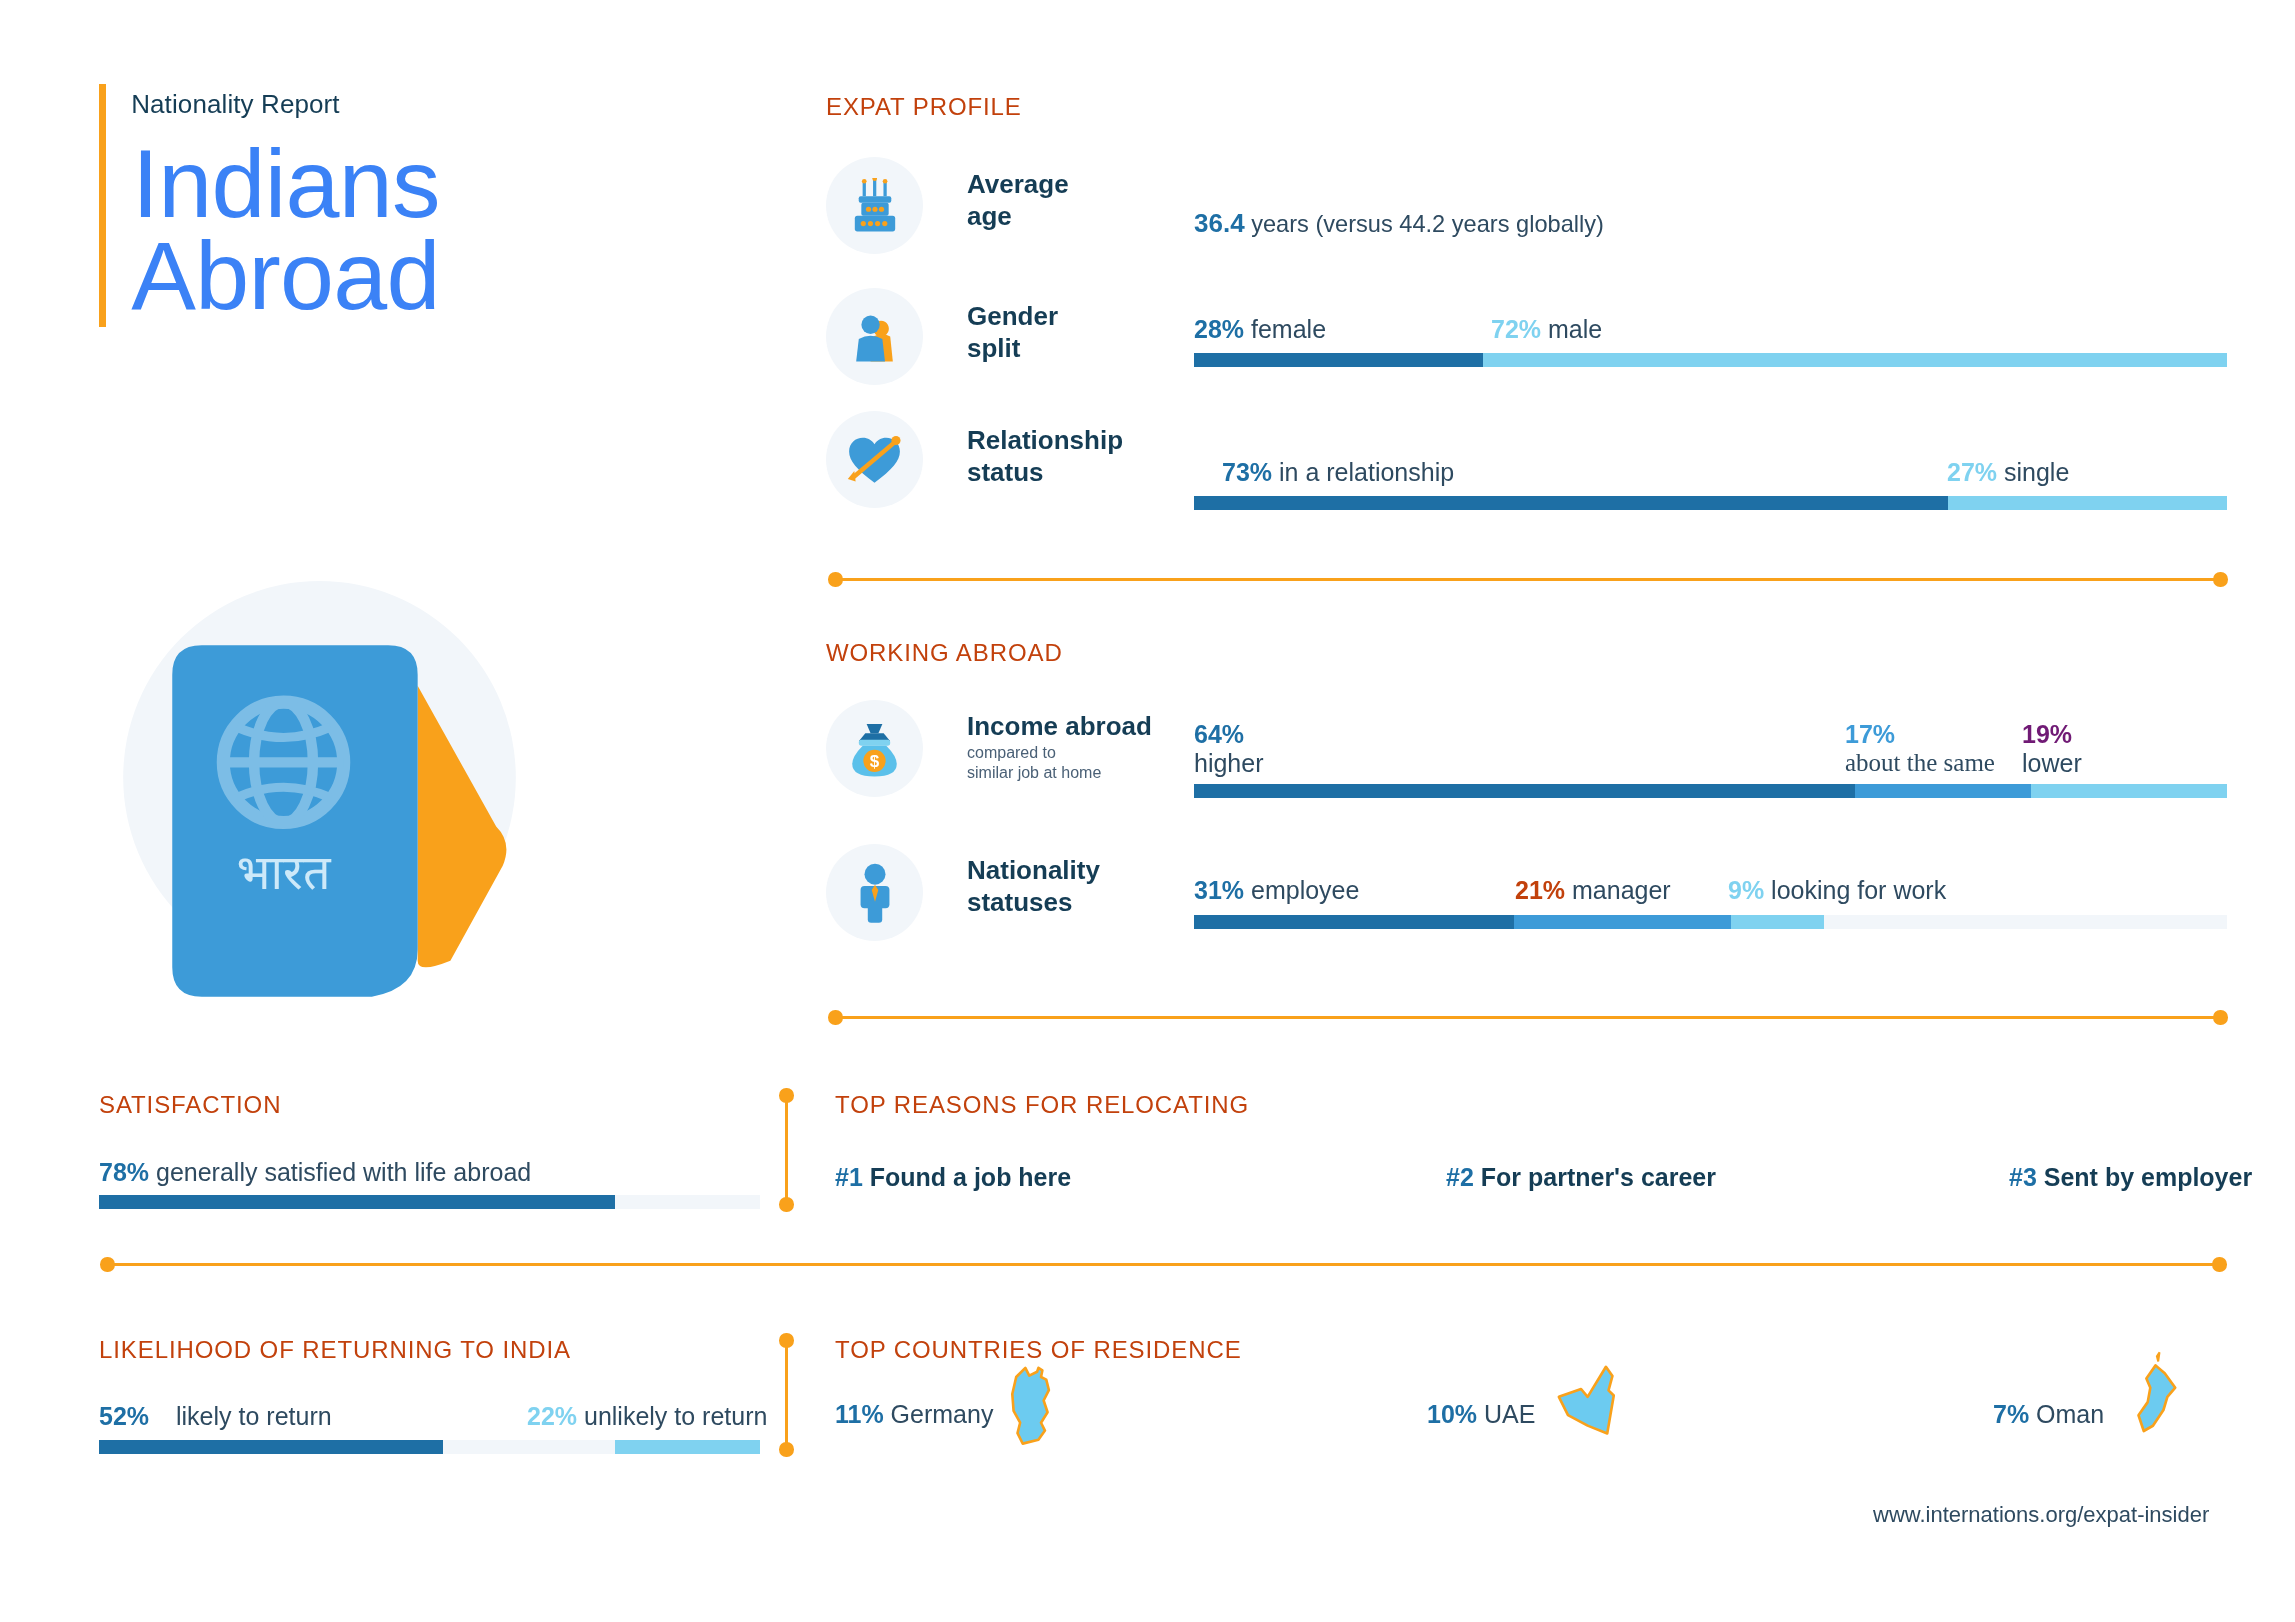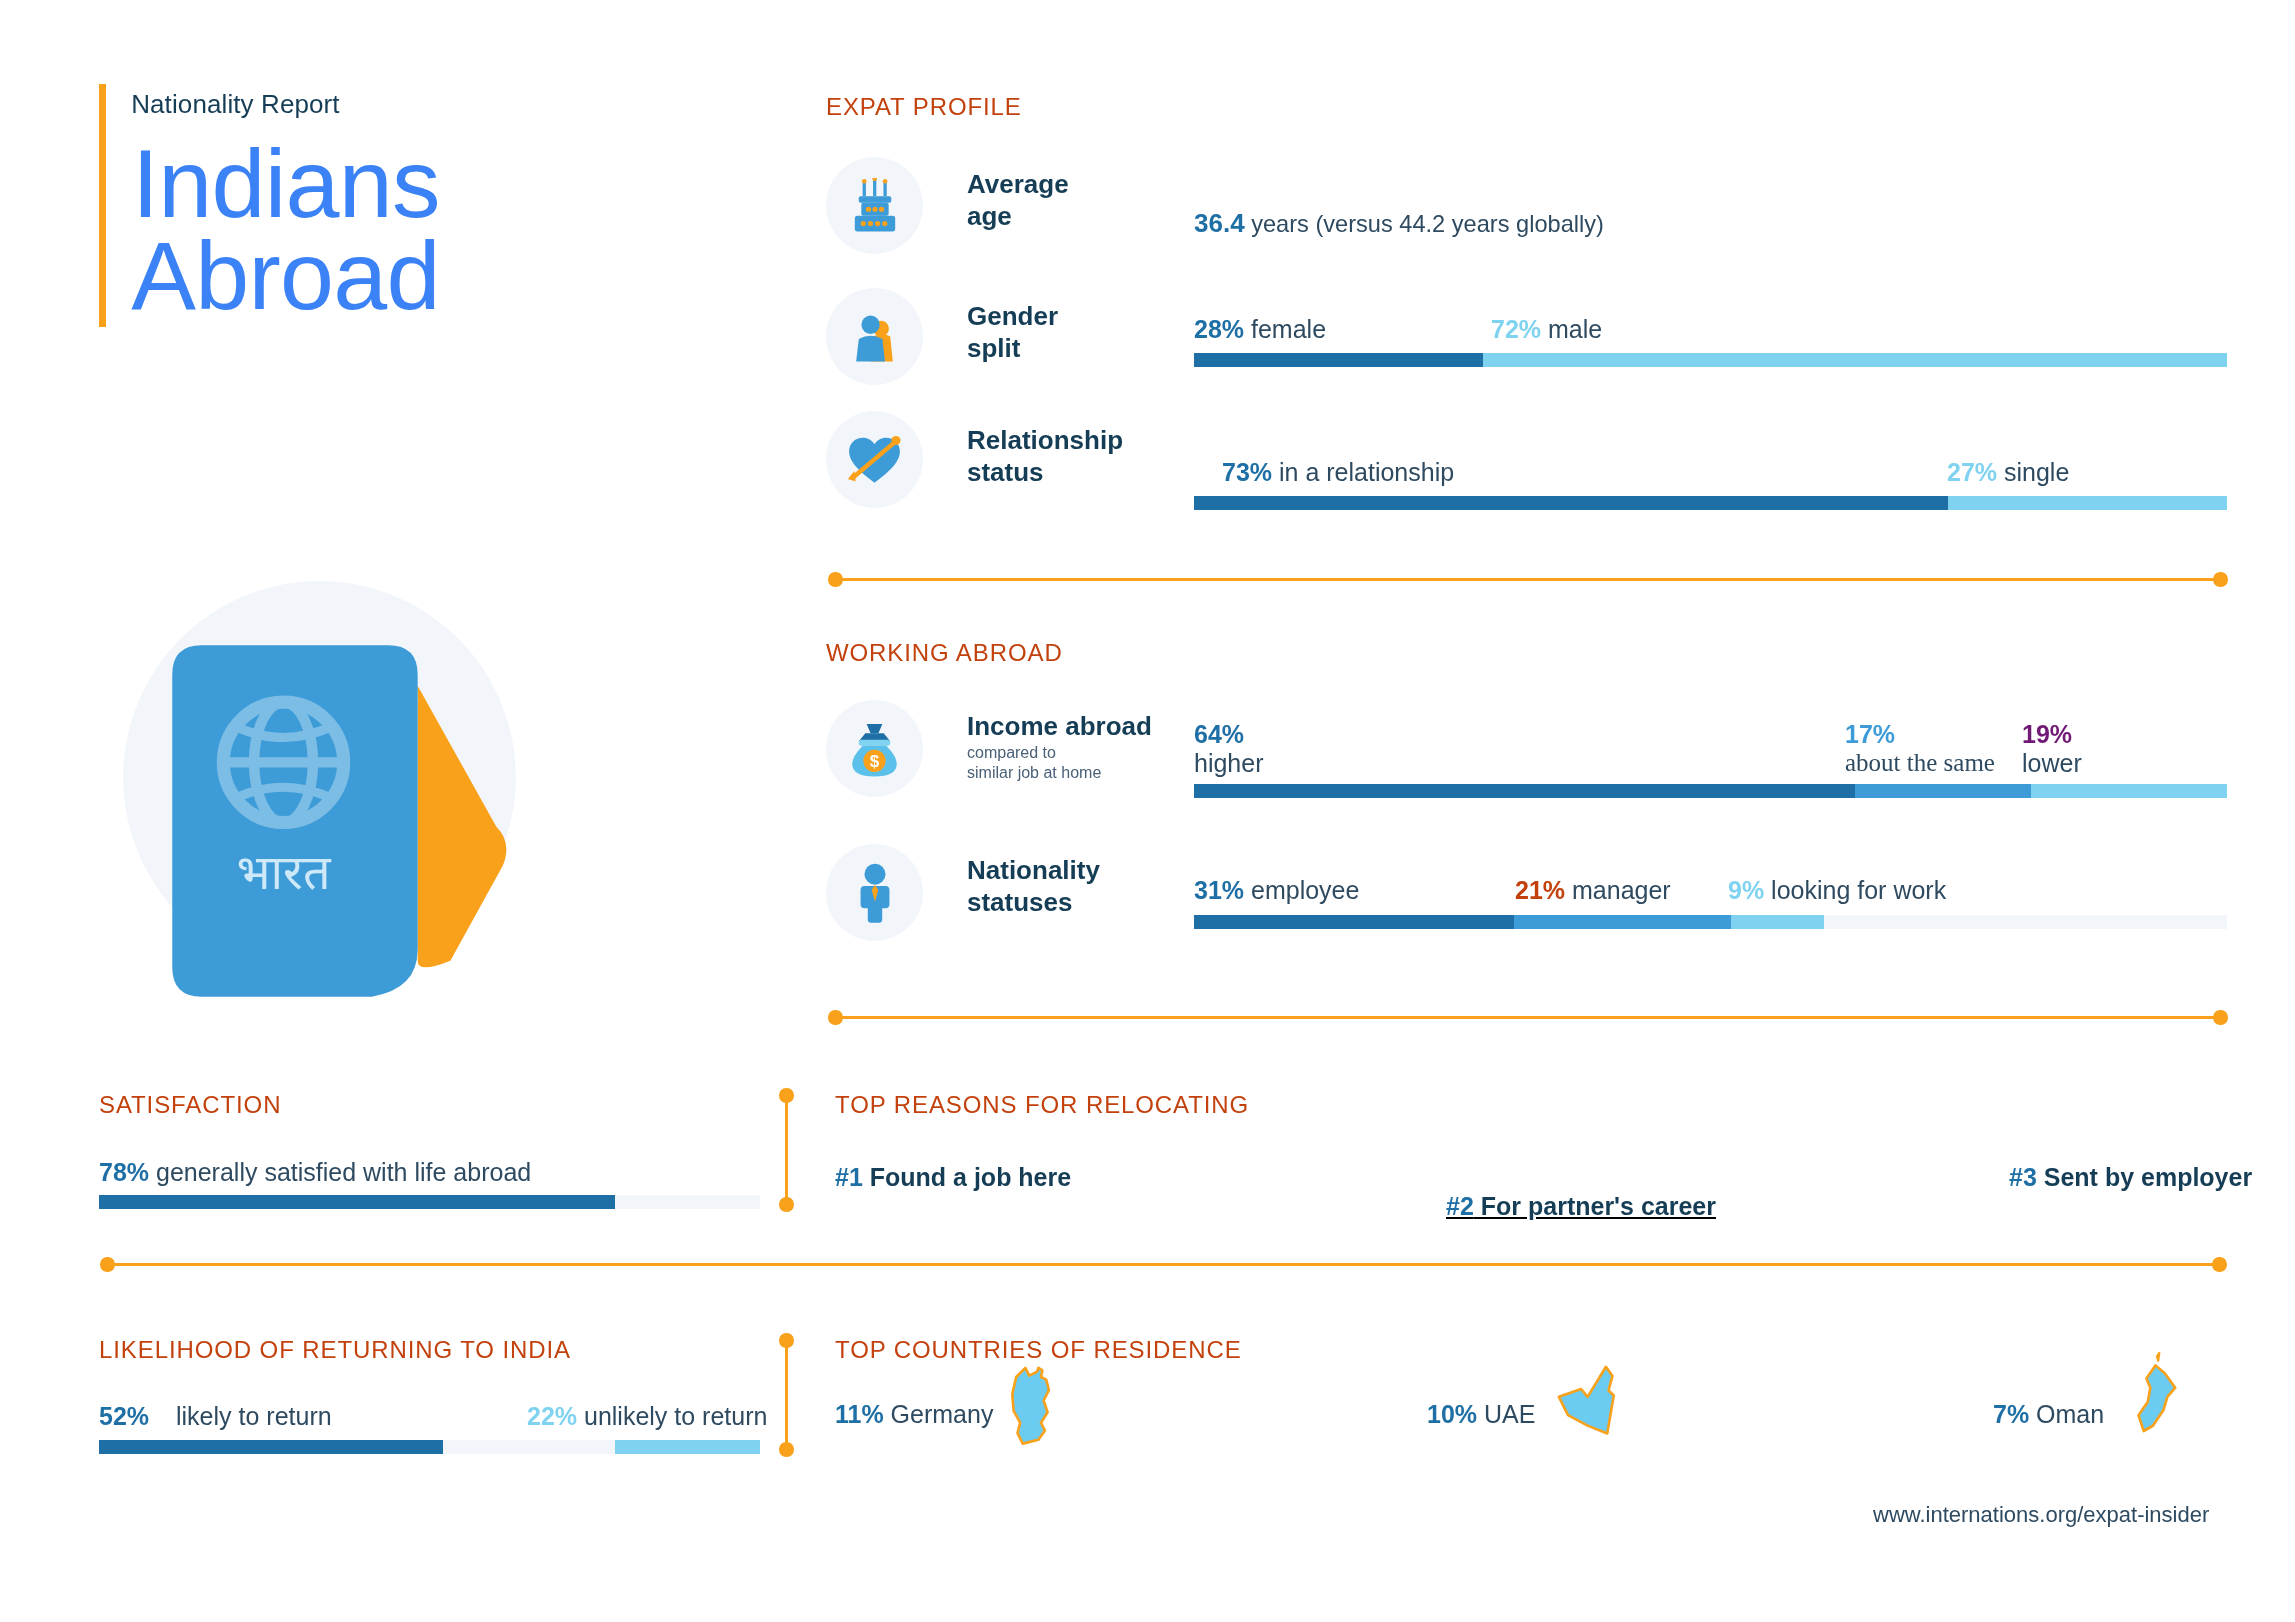--- a/index.html
+++ b/index.html
@@ -254,21 +254,21 @@
   <div style="position:absolute; left:99px; top:1195px; width:661px;" class="bar">
     <div class="seg" style="width:78%; background:#1E6FA5;"></div>
   </div>
 
   <div class="vdiv" style="left:785px; top:1091px; height:118px;"></div>
 
   <div style="position:absolute; left:835px; top:1091px;" class="sec-head">TOP REASONS FOR RELOCATING</div>
   <div style="position:absolute; left:835px; top:1163px;" class="cap">
     <b style="color:#1E6FA5;">#1</b><span style="color:#153D55; font-weight:700;"> Found a job here</span>
   </div>
-  <div style="position:absolute; left:1446px; top:1192px;text-decoration:underline;" class="cap">
+  <div style="position:absolute; left:1446px; top:1163px;" class="cap">
     <b style="color:#1E6FA5;">#2</b><span style="color:#153D55; font-weight:700;"> For partner's career</span>
   </div>
   <div style="position:absolute; left:2009px; top:1163px;" class="cap">
     <b style="color:#1E6FA5;">#3</b><span style="color:#153D55; font-weight:700;"> Sent by employer</span>
   </div>
 
   <div class="hdiv" style="left:103px; top:1263px; width:2121px;"></div>
 
   <div style="position:absolute; left:99px; top:1336px;" class="sec-head">LIKELIHOOD OF RETURNING TO INDIA</div>
   <div style="position:absolute; left:99px; top:1402px;" class="cap">

